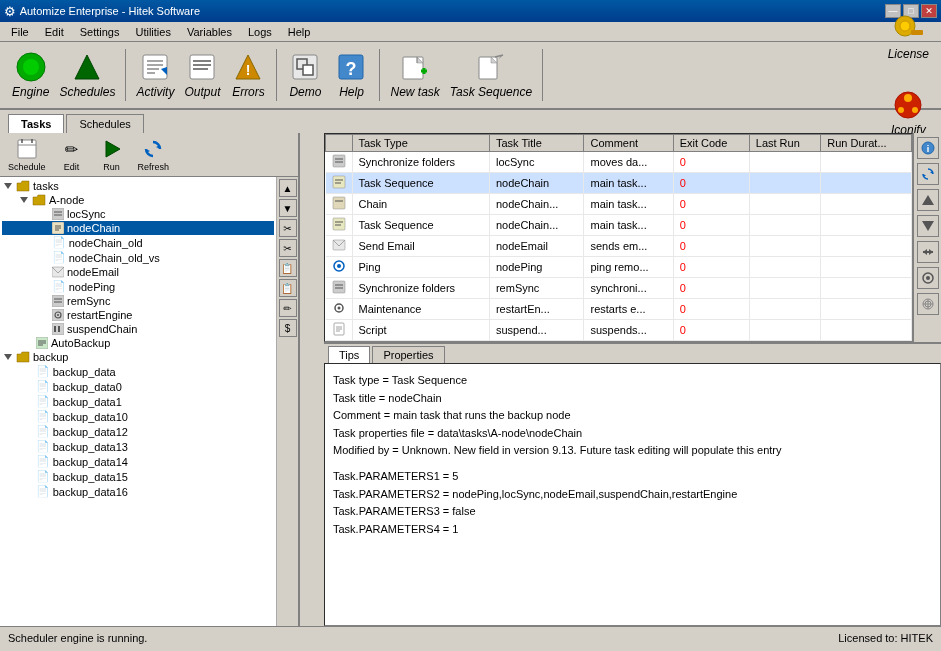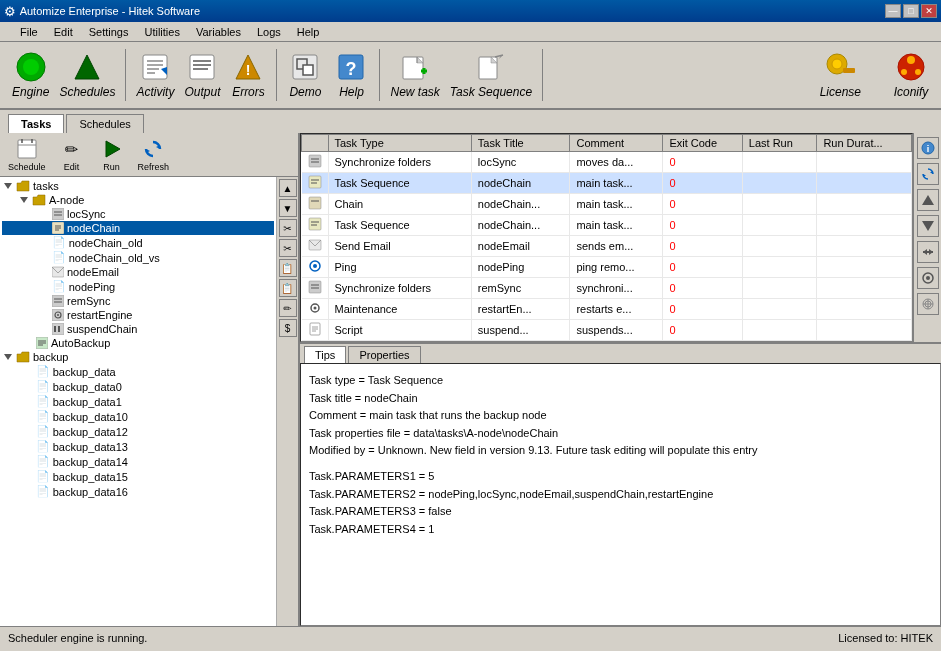--- a/index.html
+++ b/index.html
@@ -5,51 +5,51 @@
     * { box-sizing: border-box; margin: 0; padding: 0; }
     body { font-family: 'Segoe UI', Tahoma, Geneva, Verdana, sans-serif; font-size: 11px; background: #d4d0c8; color: #000; width: 941px; height: 651px; overflow: hidden; }
     
     
     #titlebar { background: linear-gradient(to bottom, #0058a3, #003c8c); color: white; height: 22px; display: flex; align-items: center; padding: 0 4px; justify-content: space-between; }
     #titlebar-left { display: flex; align-items: center; gap: 4px; font-size: 11px; }
     #titlebar-right { display: flex; gap: 2px; }
     .title-btn { background: #c0c0c0; border: 1px solid #888; width: 16px; height: 14px; font-size: 9px; display: flex; align-items: center; justify-content: center; cursor: pointer; }
     
     
-    #menubar { background: #d4d0c8; border-bottom: 1px solid #808080; height: 20px; display: flex; align-items: center; padding: 0 12px; }
+    #menubar { background: #d4d0c8; border-bottom: 1px solid #808080; height: 20px; display: flex; align-items: center; padding: 0 3px; }
     .menu-item { padding: 2px 8px; font-size: 11px; cursor: pointer; }
     
     
     #toolbar { background: #d4d0c8; border-bottom: 2px solid #808080; height: 68px; display: flex; align-items: center; padding: 4px 8px; gap: 4px; }
     .toolbar-group { display: flex; align-items: center; gap: 2px; border-right: 1px solid #808080; padding-right: 6px; margin-right: 2px; }
     .toolbar-btn { display: flex; flex-direction: column; align-items: center; gap: 2px; padding: 2px 4px; cursor: pointer; min-width: 44px; }
     .toolbar-icon { width: 32px; height: 32px; display: flex; align-items: center; justify-content: center; font-size: 20px; }
     .toolbar-label { font-size: 12px; font-style: italic; }
-    .toolbar-right { margin-left: auto; display: flex; gap: 24px; }
+    .toolbar-right { margin-left: auto; display: flex; gap: 24px; flex-direction: column; }
     
     
     #tabs { background: #d4d0c8; padding: 4px 8px 0; display: flex; gap: 2px; }
     .tab { background: #d4d0c8; border: 1px solid #808080; border-bottom: none; padding: 3px 12px; cursor: pointer; font-size: 11px; }
     .tab.active { background: white; font-weight: bold; }
     
     
     #main { display: flex; height: calc(651px - 22px - 20px - 68px - 26px - 22px); }
     
     
     #left-panel { width: 300px; min-width: 300px; border-right: 2px solid #808080; background: white; display: flex; flex-direction: column; }
     #left-toolbar { background: #d4d0c8; border-bottom: 1px solid #808080; padding: 2px 4px; display: flex; align-items: center; gap: 4px; }
     .left-tb-btn { display: flex; flex-direction: column; align-items: center; gap: 1px; padding: 2px 4px; cursor: pointer; min-width: 36px; }
     .left-tb-icon { font-size: 16px; width: 24px; height: 24px; display: flex; align-items: center; justify-content: center; }
     .left-tb-label { font-size: 9px; }
     #tree-container { flex: 1; overflow-y: auto; overflow-x: auto; padding: 2px; background: white; }
     .tree-item { display: flex; align-items: center; padding: 1px 2px; cursor: pointer; white-space: nowrap; }
     .tree-item.selected { background: #0058a3; color: white; }
     
     
-    #right-panel { flex: 1; display: flex; flex-direction: column; background: #8b5cf6; }
+    #right-panel { flex: 1; display: flex; flex-direction: column; background: #8b5cf6; margin-left: 24px; }
     
     
     #table-container { flex: 1; background: white; overflow: auto; border: 1px inset #808080; }
     table { width: 100%; border-collapse: collapse; font-size: 11px; }
     thead th { background: #d4d0c8; border: 1px solid #808080; padding: 2px 6px; text-align: left; position: sticky; top: 0; font-weight: normal; }
     tbody tr { border-bottom: 1px solid #e8e8e8; padding-left: 24px; }
     tbody td { padding: 2px 6px; border-right: 1px solid #e8e8e8; }
     .type-icon { width: 16px; text-align: center; }
     
     

